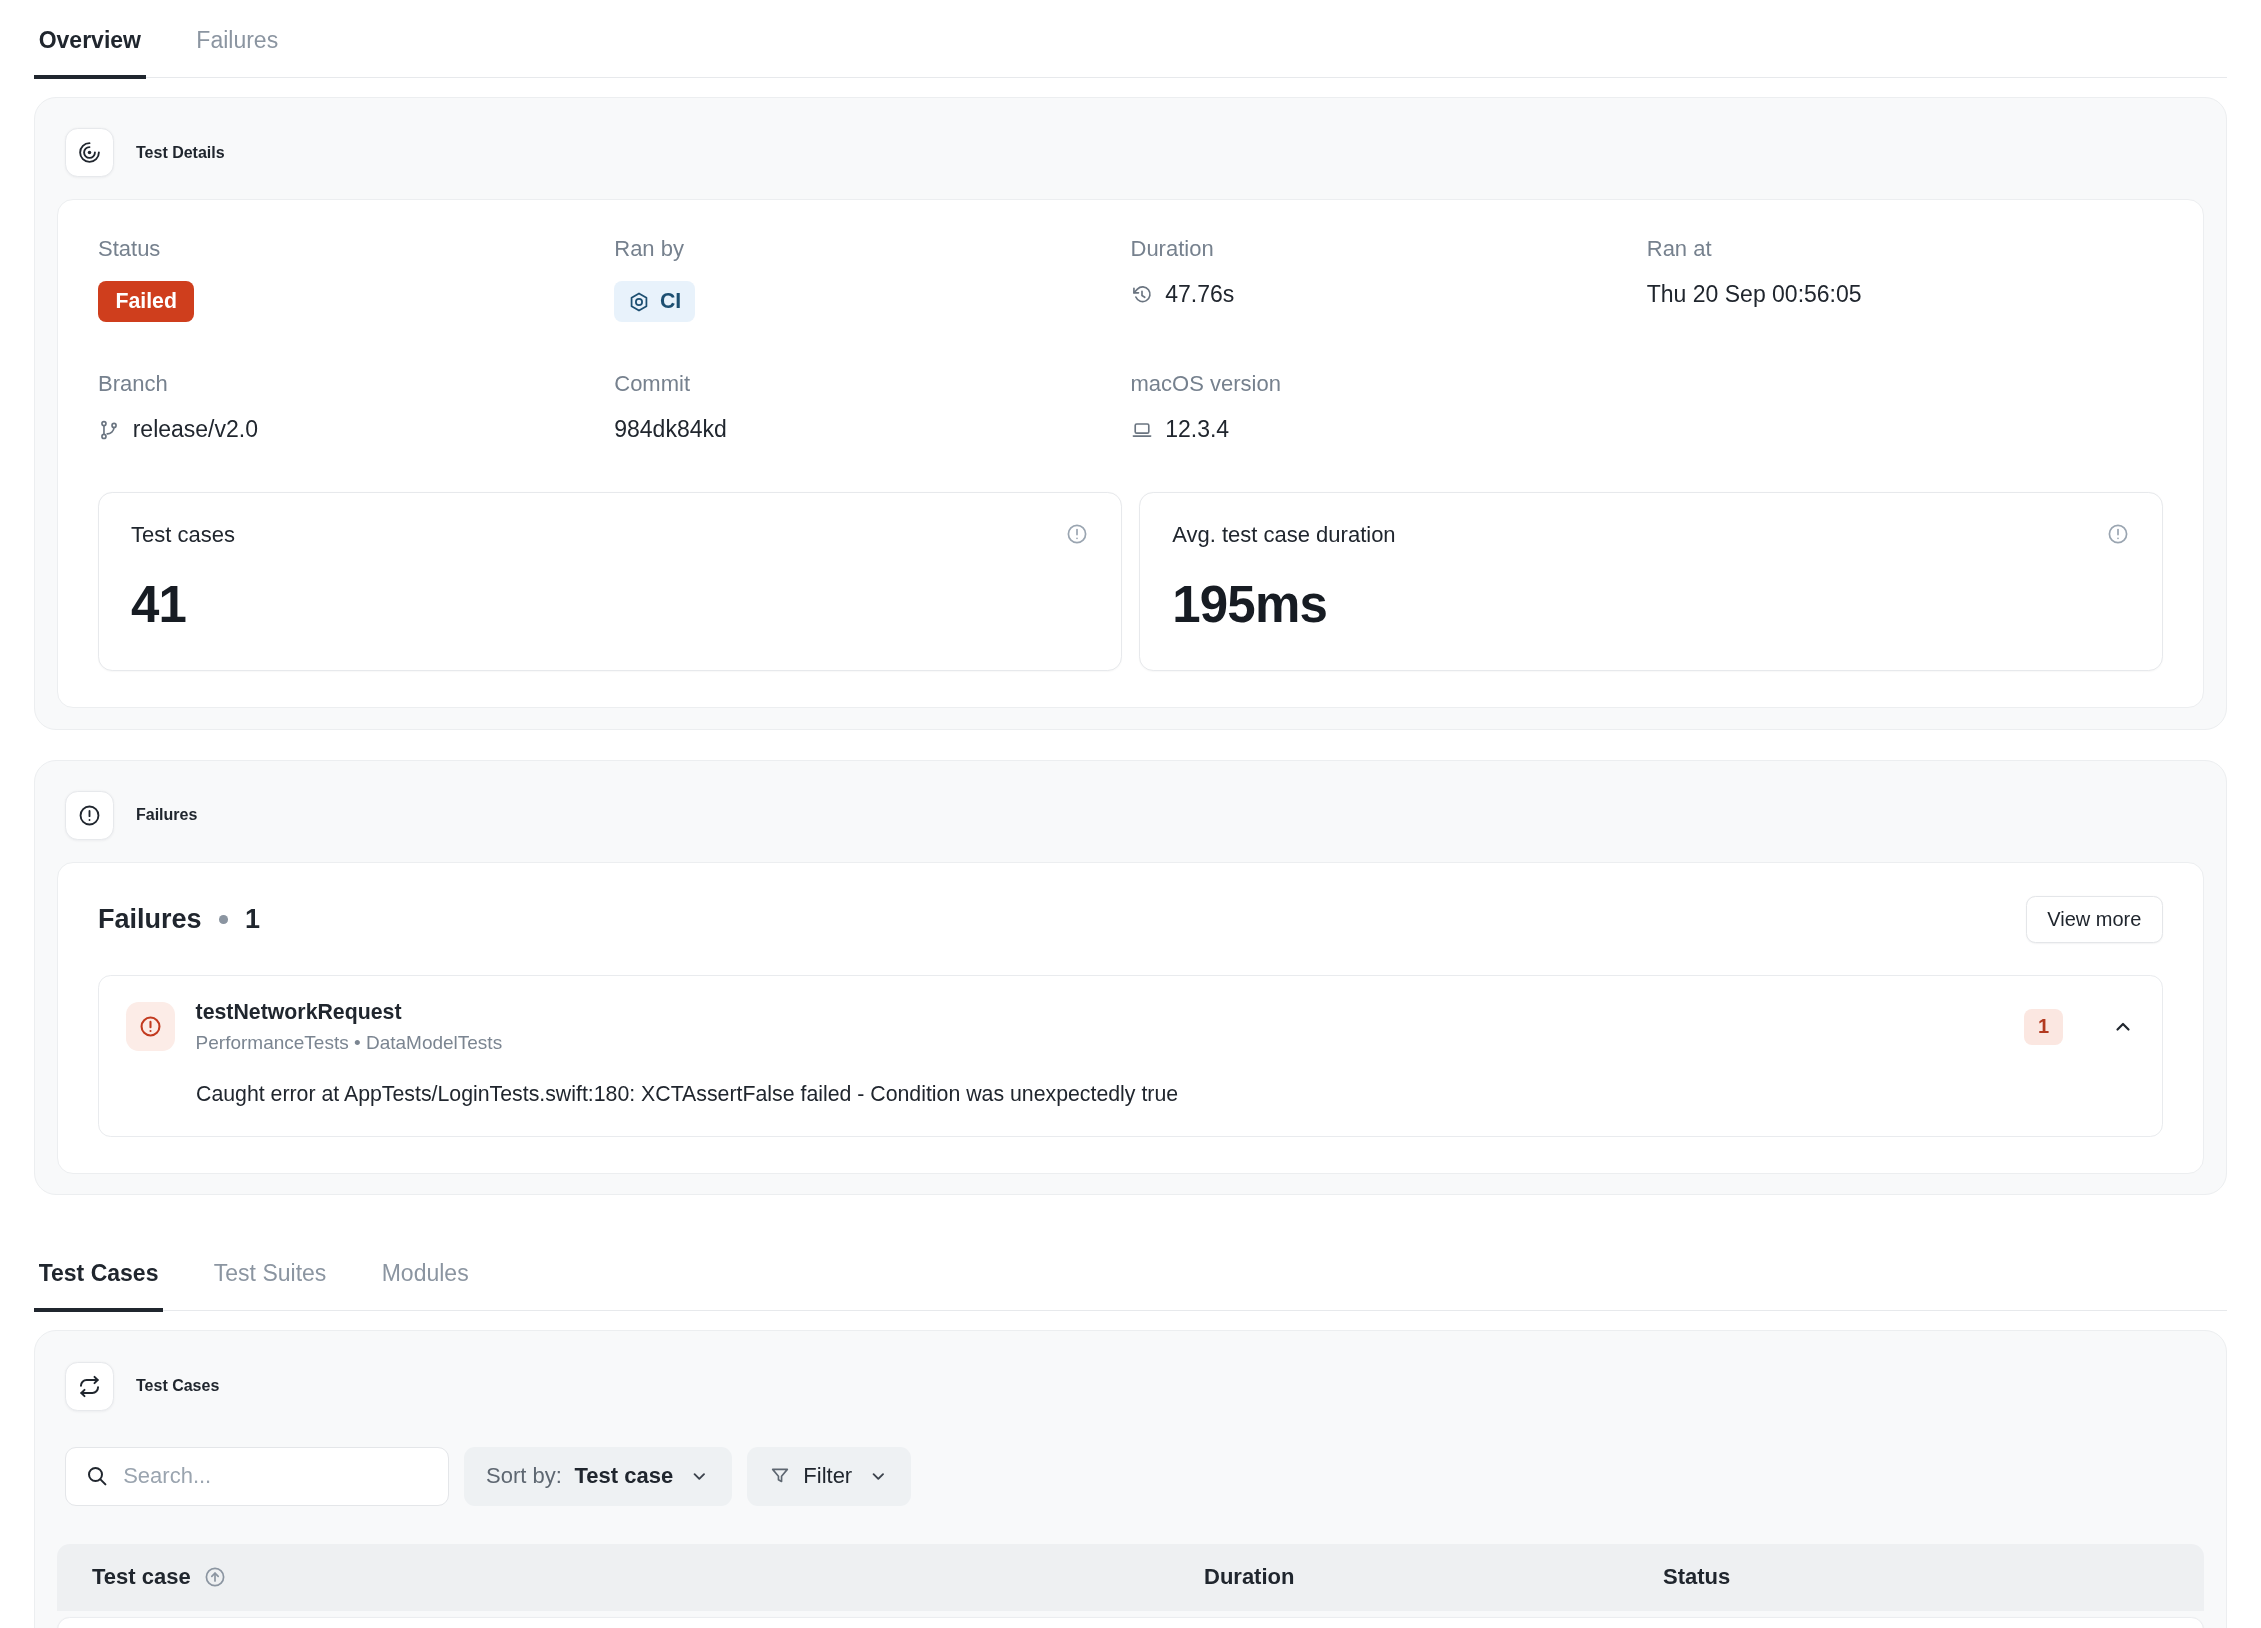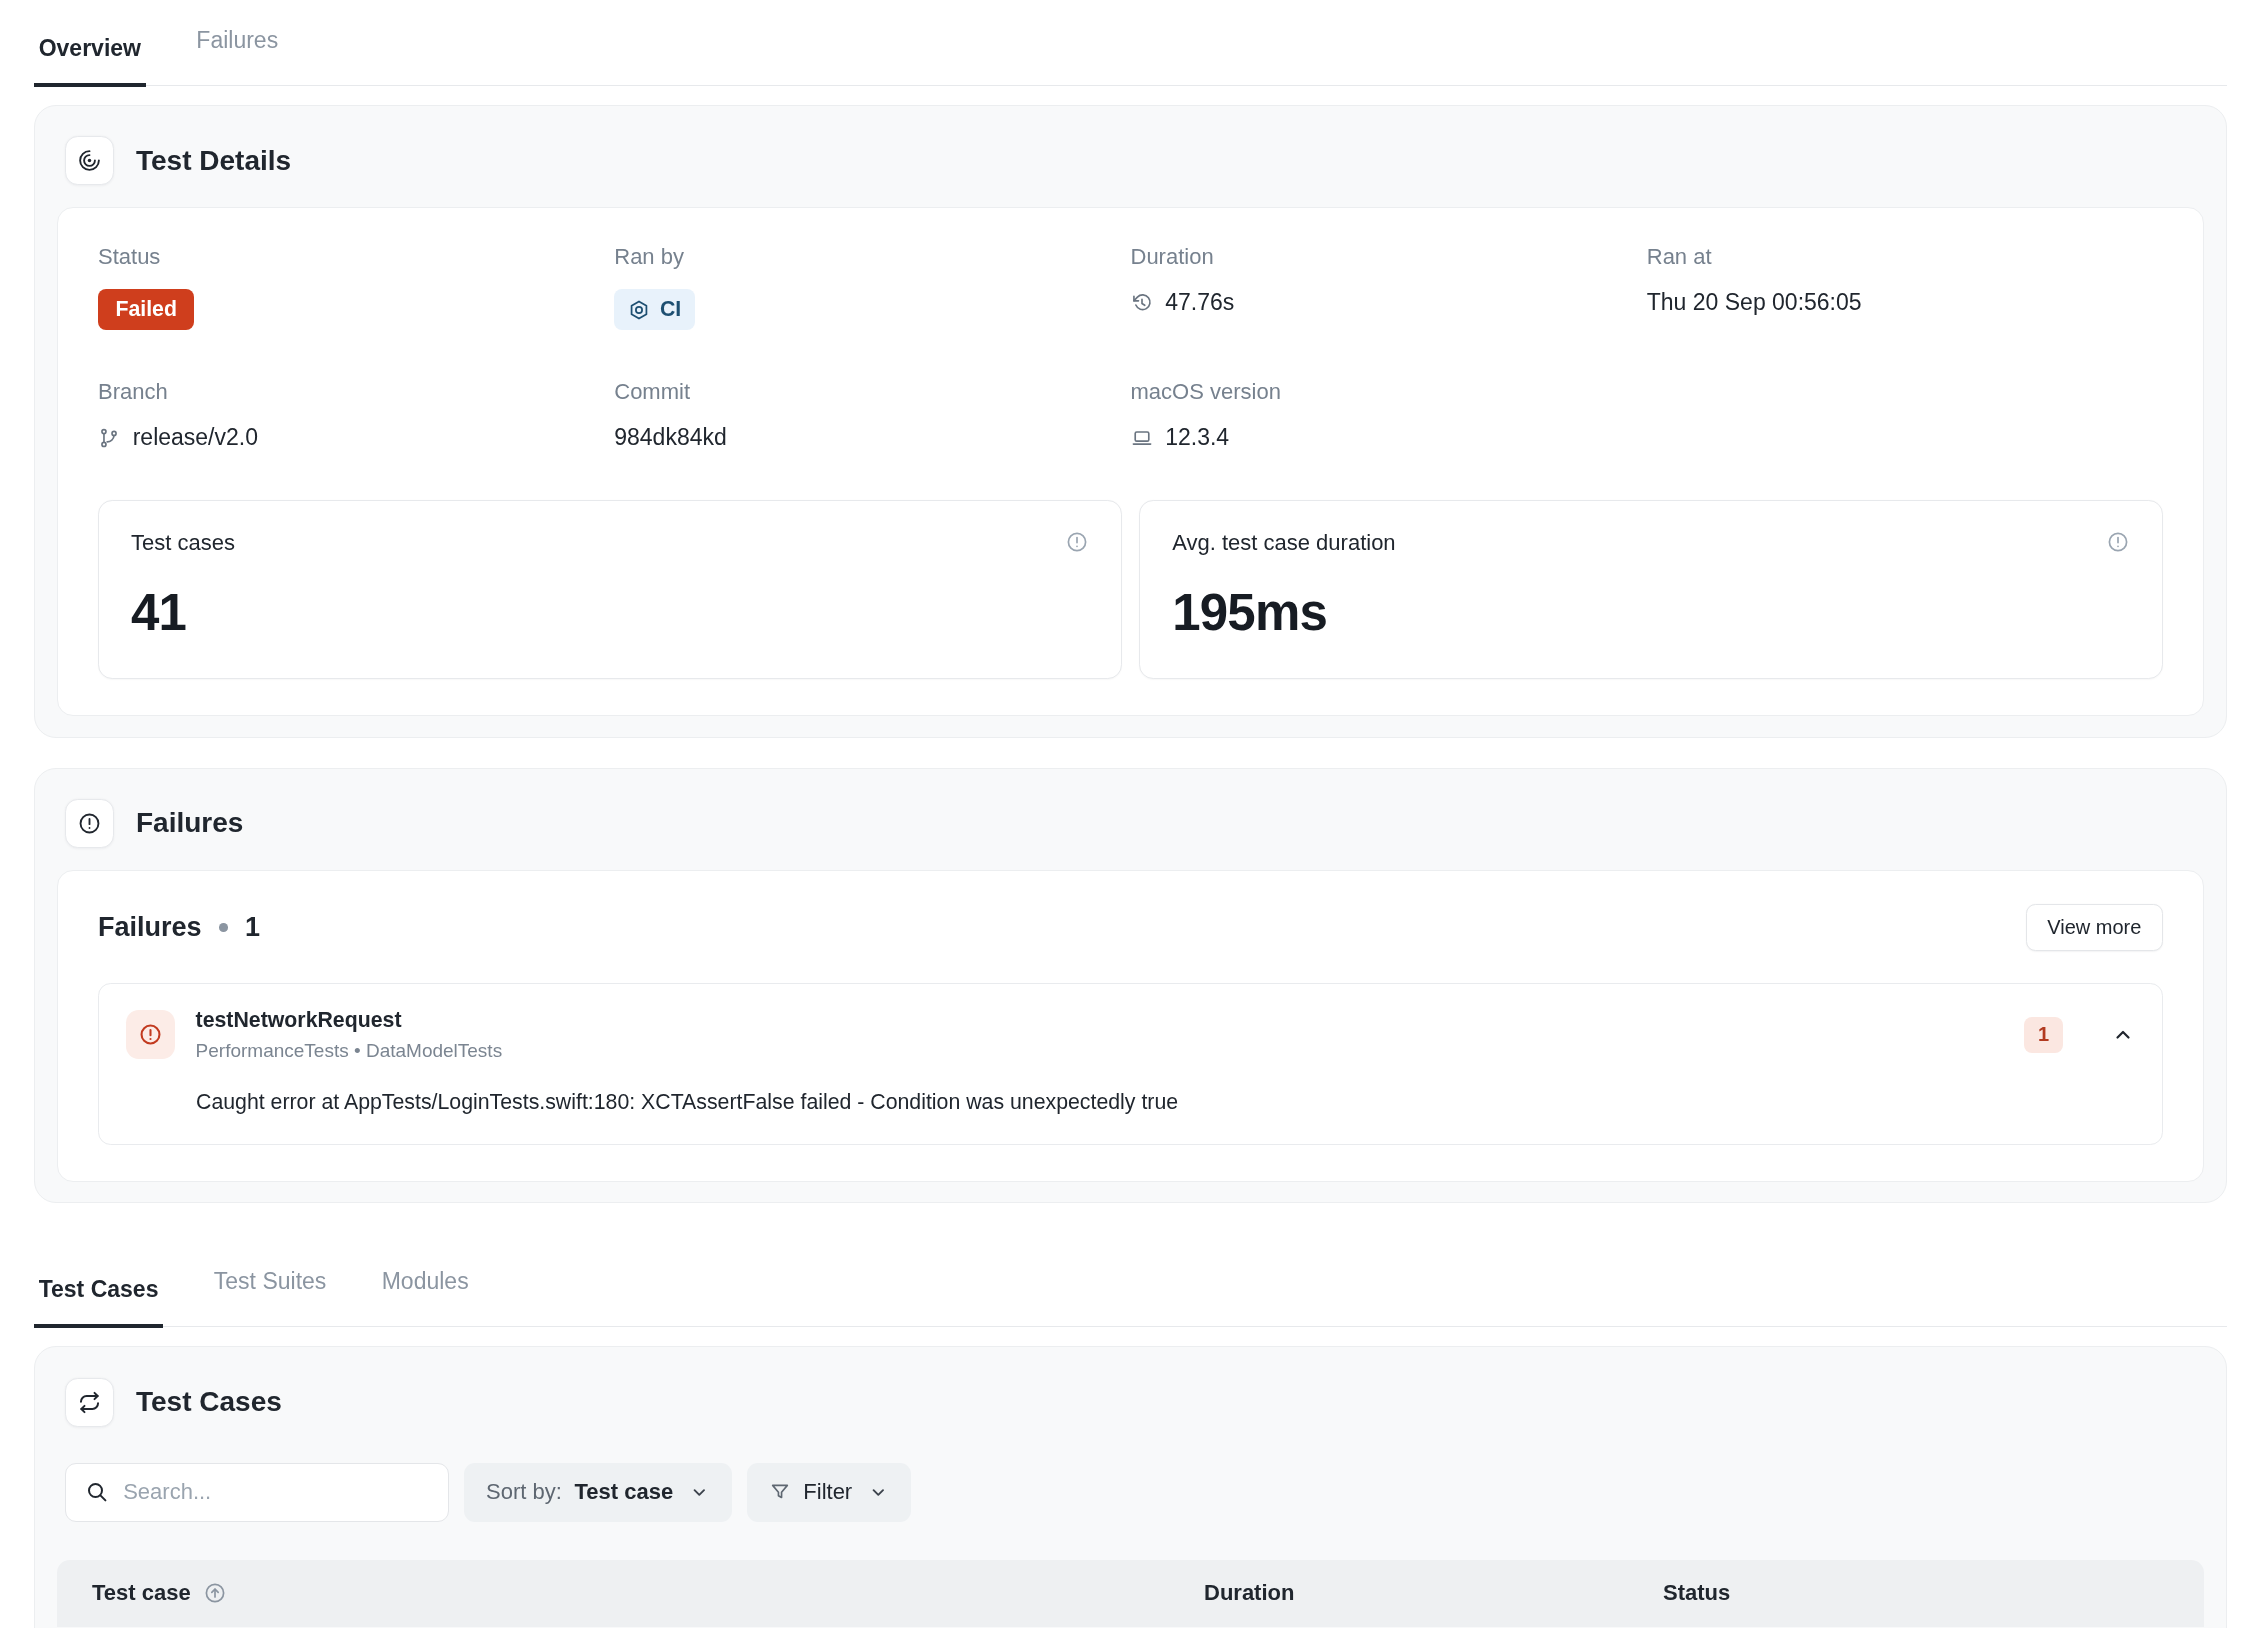--- a/index.html
+++ b/index.html
@@ -5,31 +5,31 @@
   * { margin:0; padding:0; box-sizing:border-box; }
   html,body { width:2261px; height:1629px; overflow:hidden; background:#ffffff;
     font-family:"Liberation Sans","DejaVu Sans",sans-serif; color:#20262e; }
   .page { padding:0 34px; width:2261px; }
 
   
   .tabbar { display:flex; gap:46px; border-bottom:1.6px solid #e7e9ec; padding-top:19px; }
   .tab { font-size:23px; font-weight:600; color:#20262e; padding:8px 4.7px 20.6px;
          border-bottom:4.7px solid transparent; margin-bottom:-1.6px; cursor:pointer; white-space:nowrap; }
   .tab.inactive { color:#8b95a1; font-weight:500; }
-  .tab.active { border-color:#20262e;margin-top:8px; }
+  .tab.active { border-color:#20262e; }
   .tabbar.second { margin-top:38px; }
 
   
   .section-card { background:#f8f9fa; border:1.6px solid #eceef0; border-radius:22px;
                   padding:20.6px 22px; margin-top:19px; }
   .section-header { display:flex; align-items:center; gap:22px; margin:9.5px 0 22px 8px; }
   .icon-box { width:49px; height:49px; background:#fff; border:1.6px solid #e7e9ec; border-radius:12.7px;
               display:flex; align-items:center; justify-content:center; flex:0 0 auto;
               box-shadow:0 0.8px 2.4px rgba(16,24,40,.05); color:#20262e; }
-  .section-title { font-size:28px; font-weight:600; }
+  .section-title { font-size:16px; font-weight:600; }
   .inner-card { background:#fff; border:1.6px solid #eceef0; border-radius:16px; }
 
   
   .details-inner { padding:36px 40px 36px; }
   .details-grid { display:grid; grid-template-columns:repeat(4,1fr); row-gap:49px; }
   .field-label { font-size:22px; color:#76818e; margin-bottom:19px; font-weight:500; }
   .field-value { font-size:23px; color:#20262e; display:flex; align-items:center; gap:12.7px; }
   .field-value .ficon { color:#6a7480; display:flex; }
 
   .badge-failed { display:inline-block; background:#cf3e1d; color:#fff; font-size:21.3px;

